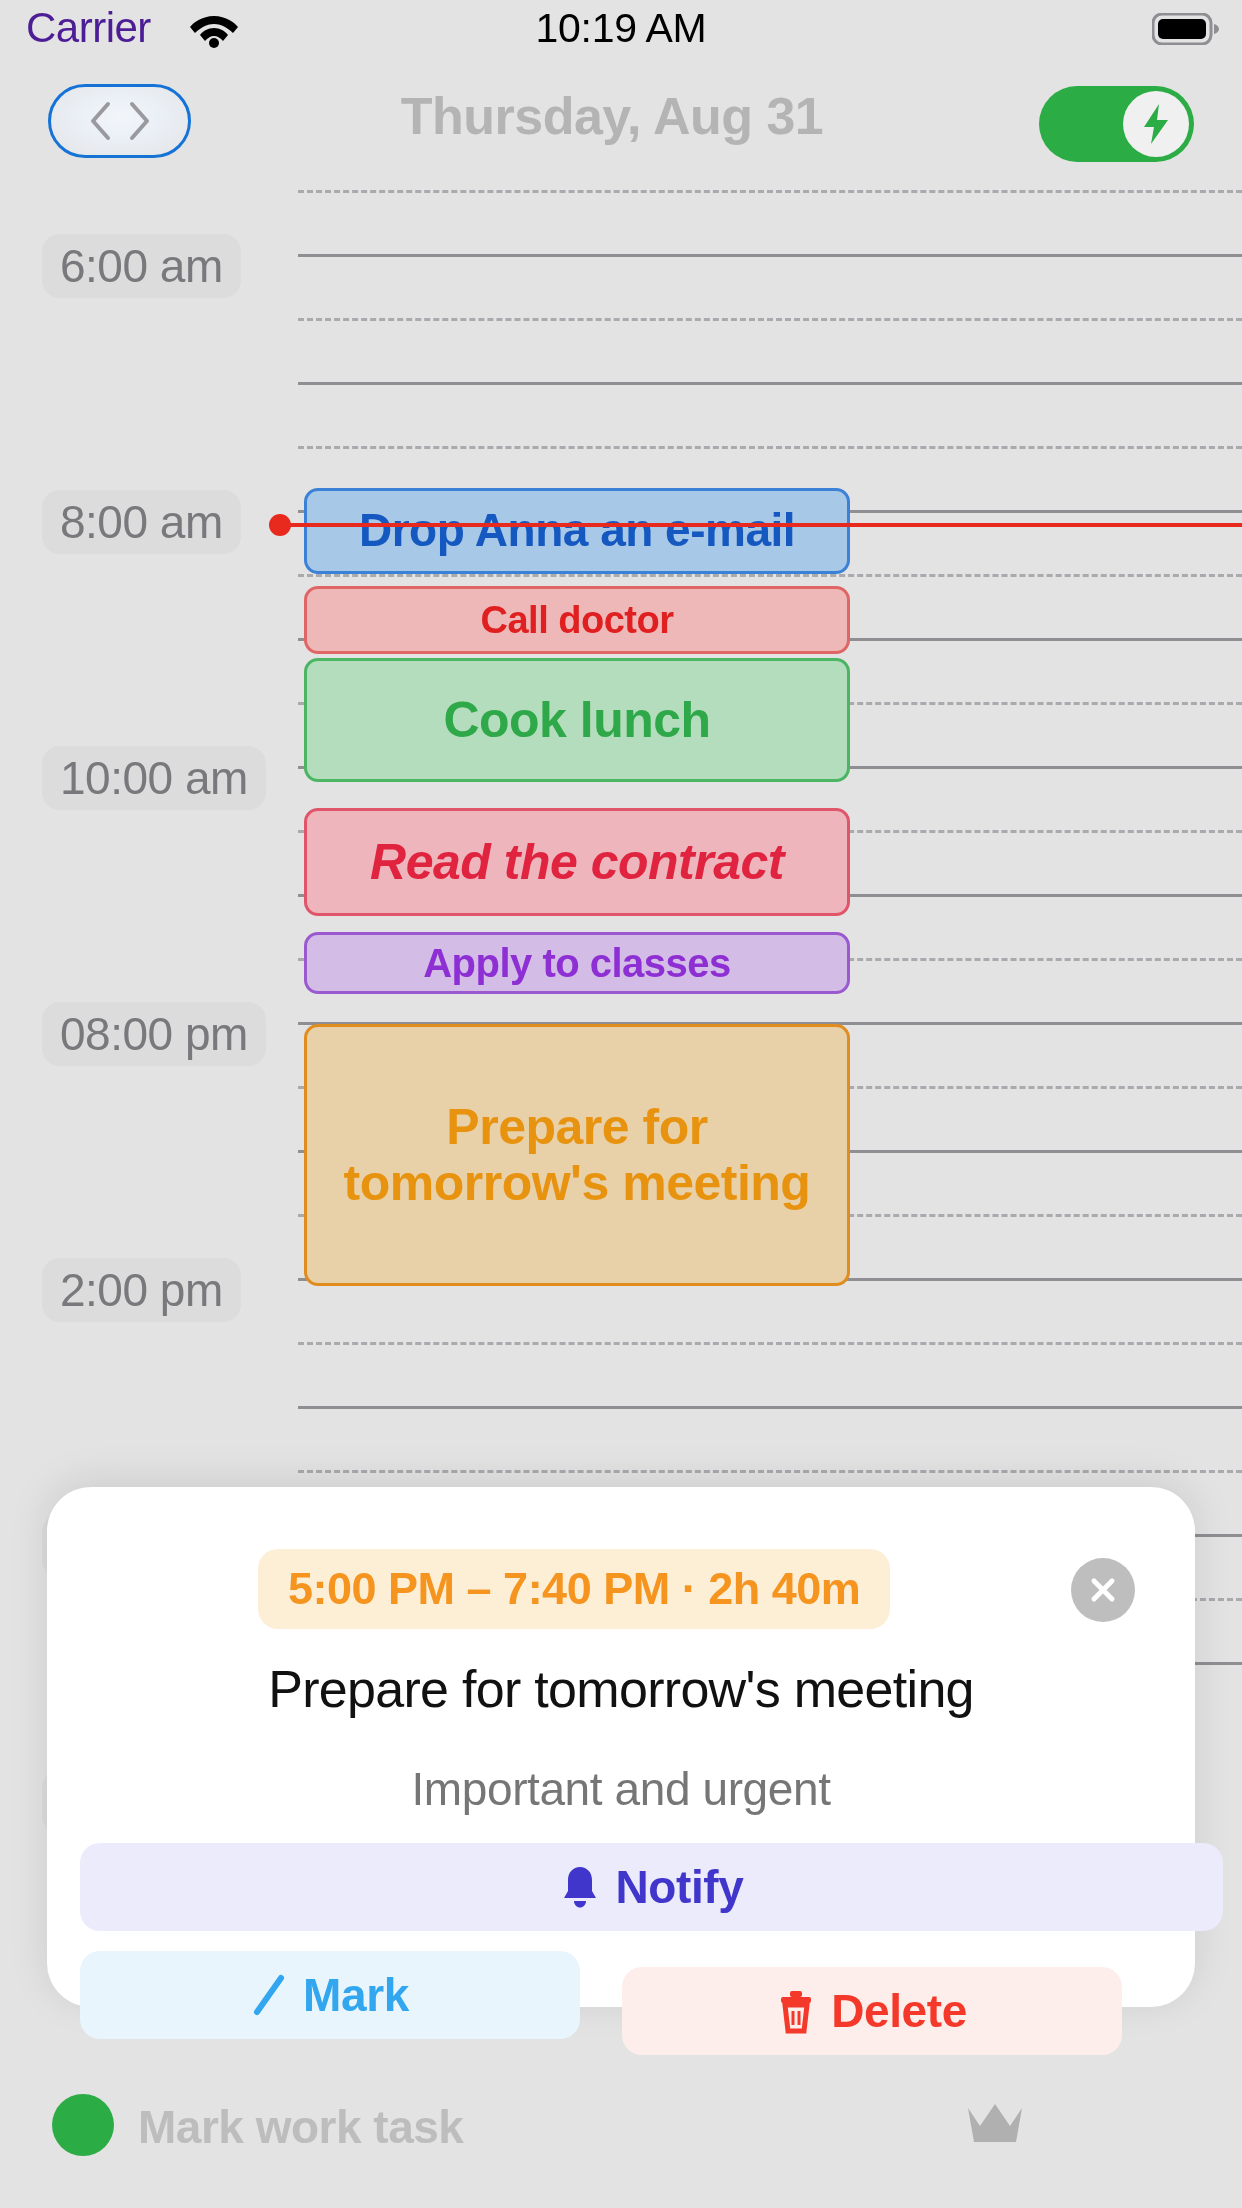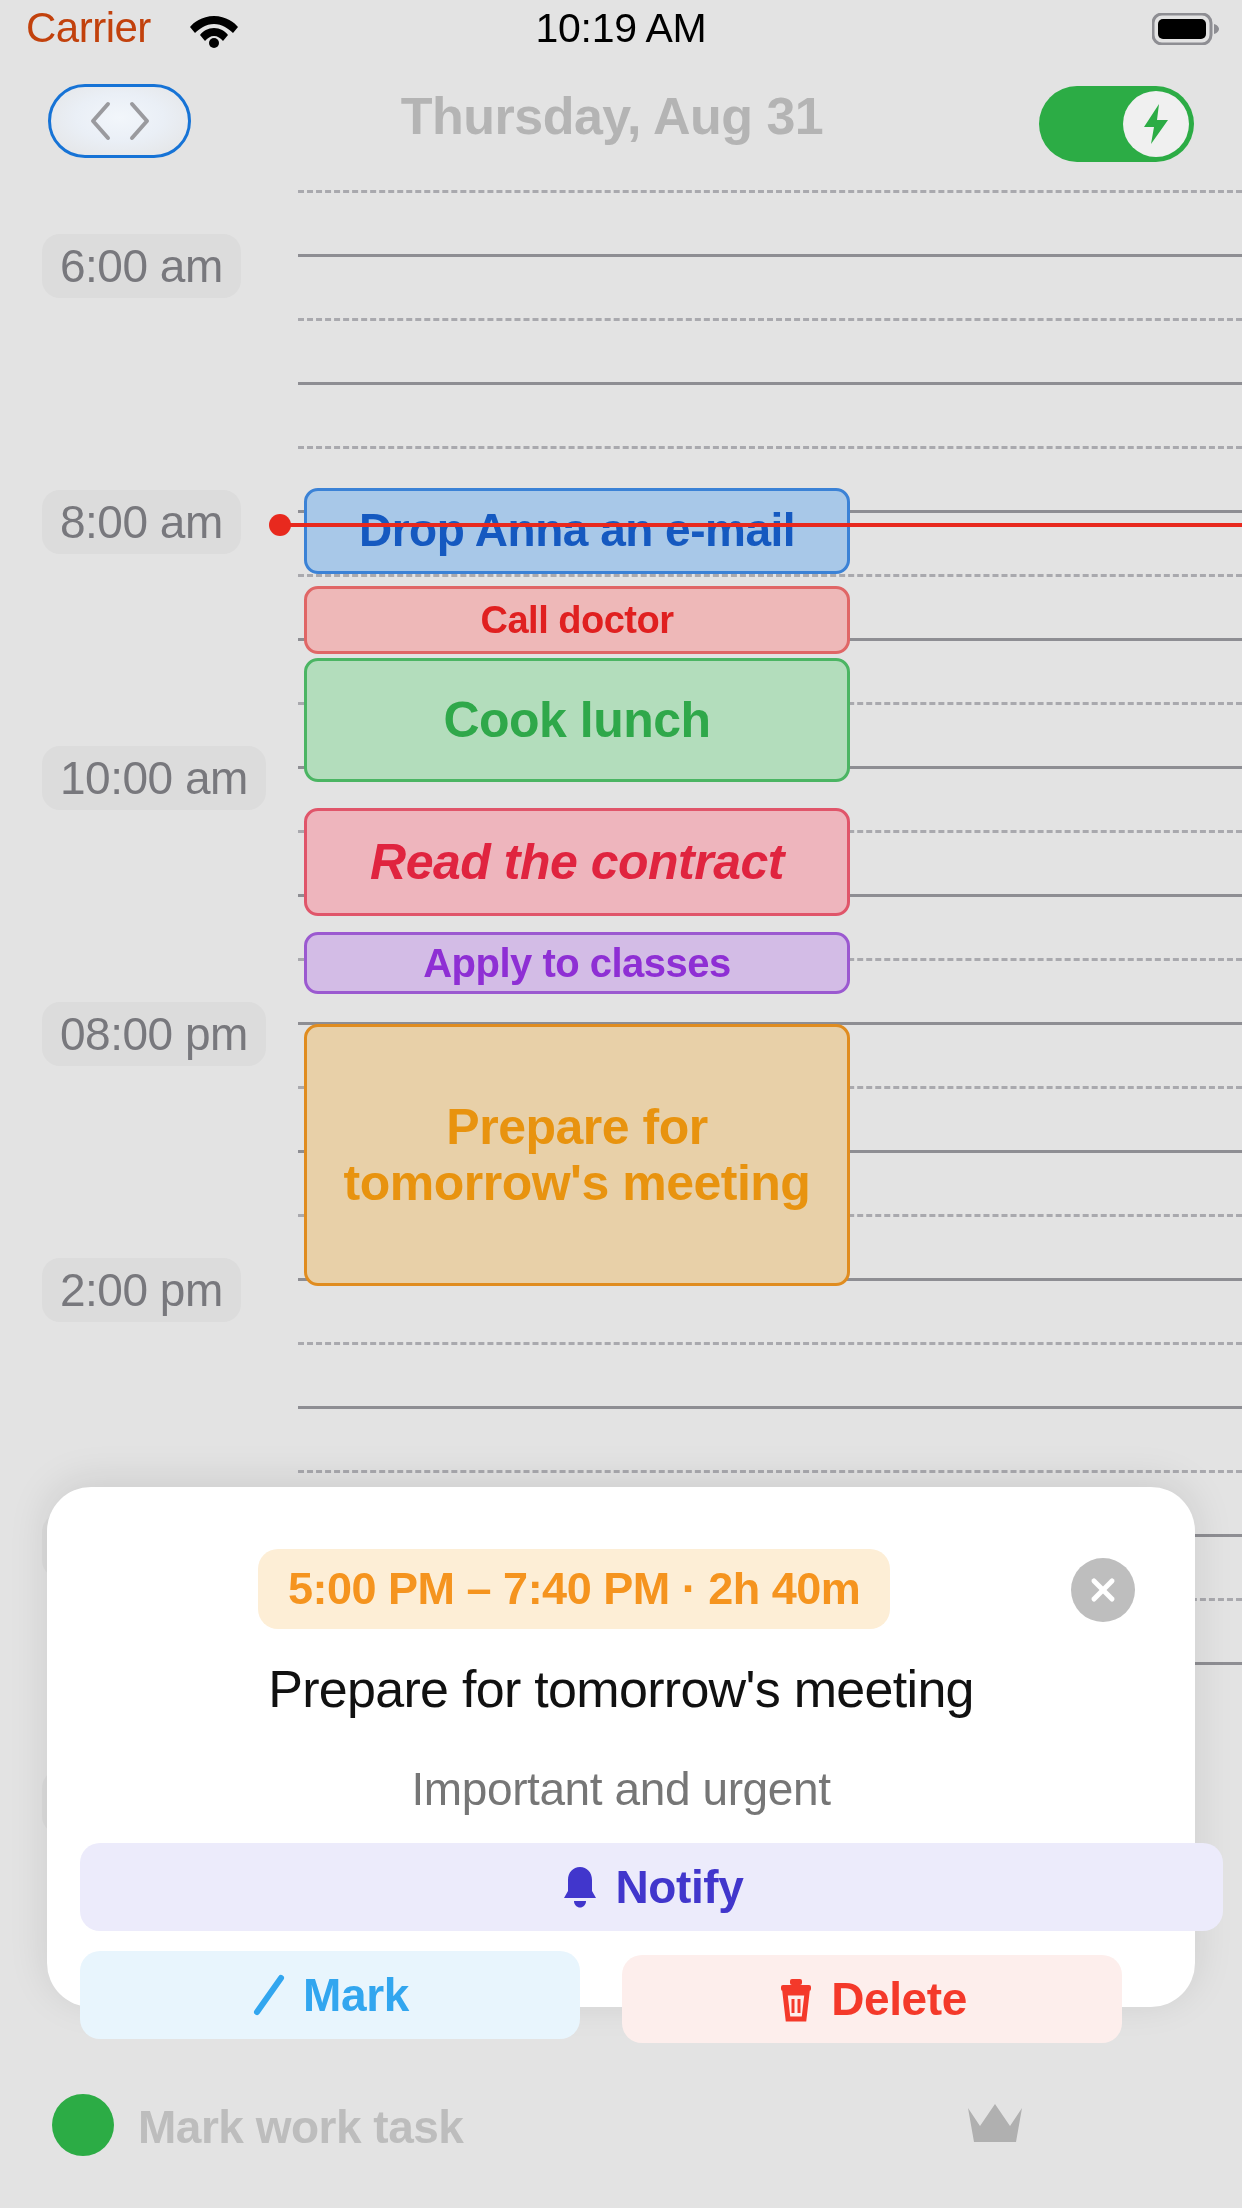--- a/index.html
+++ b/index.html
@@ -8,21 +8,21 @@
     background:#e3e3e3;
     font-family:"Liberation Sans", sans-serif;
     overflow:hidden;
   }
   #root { position:relative; width:1242px; height:2208px; background:#e3e3e3; }
 
   
   .statusbar { position:absolute; top:0; left:0; width:1242px; height:56px; }
   .sb-carrier {
     position:absolute; left:26px; top:4px;
-    font-size:42px; color:#c2410c; letter-spacing:-0.5px;
+    font-size:42px; color:#4c1d95; letter-spacing:-0.5px;
   }
   .sb-wifi { position:absolute; left:190px; top:10px; }
   .sb-time {
     position:absolute; left:0; top:5px; width:1242px;
     text-align:center; font-size:41px; color:#000; letter-spacing:-0.3px;
   }
   .sb-batt { position:absolute; right:22px; top:13px; }
 
   
   .header { position:absolute; top:56px; left:0; width:1242px; height:110px; }
@@ -125,21 +125,21 @@
   }
   .btn-notify {
     left:33px; top:356px; width:1143px; height:88px;
     background:#ecebfb; color:#4136cc;
   }
   .btn-edit {
     left:33px; top:464px; width:500px; height:88px;
     background:#e8f5fd; color:#32a6ef;
   }
   .btn-delete {
-    left:575px; top:468px; width:500px; height:88px;
+    left:575px; top:480px; width:500px; height:88px;
     background:#fdeeec; color:#f4392a;
   }
 
   
   .peek { position:absolute; left:0; top:2088px; width:1078px; height:70px; z-index:5; }
   .peek-dot {
     position:absolute; left:52px; top:6px;
     width:62px; height:62px; border-radius:50%; background:#2cac45;
   }
   .peek-text {

